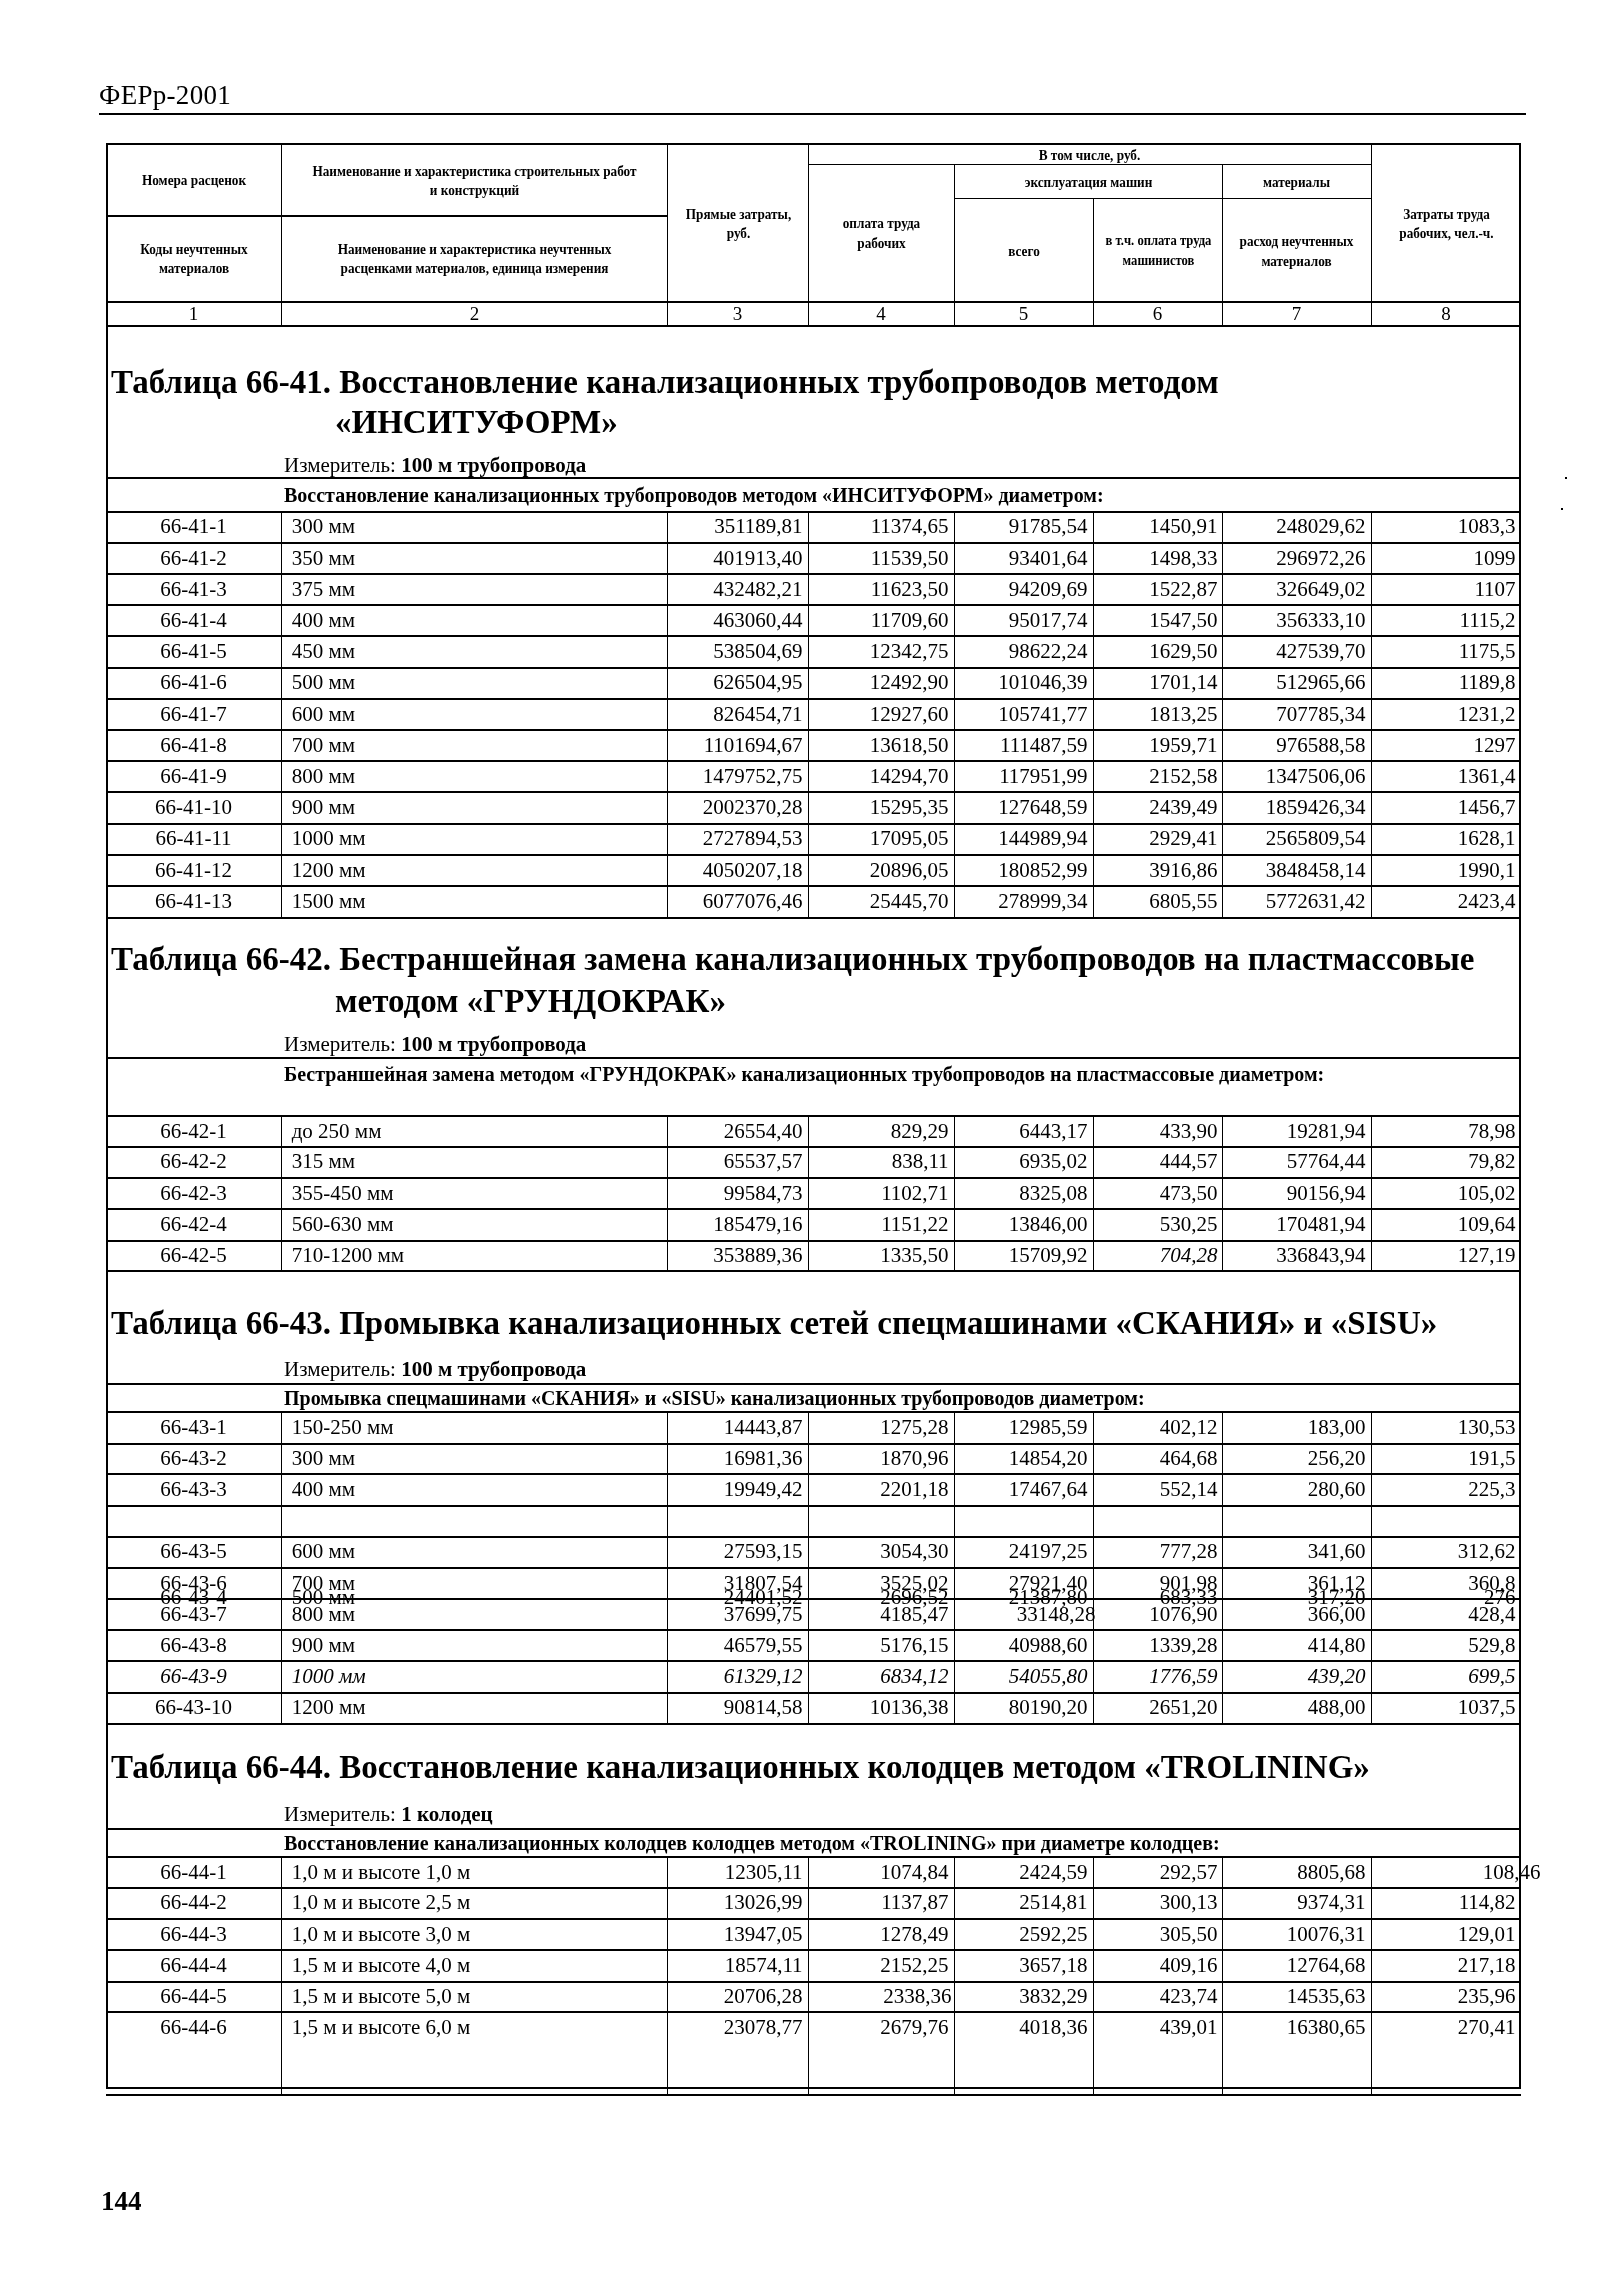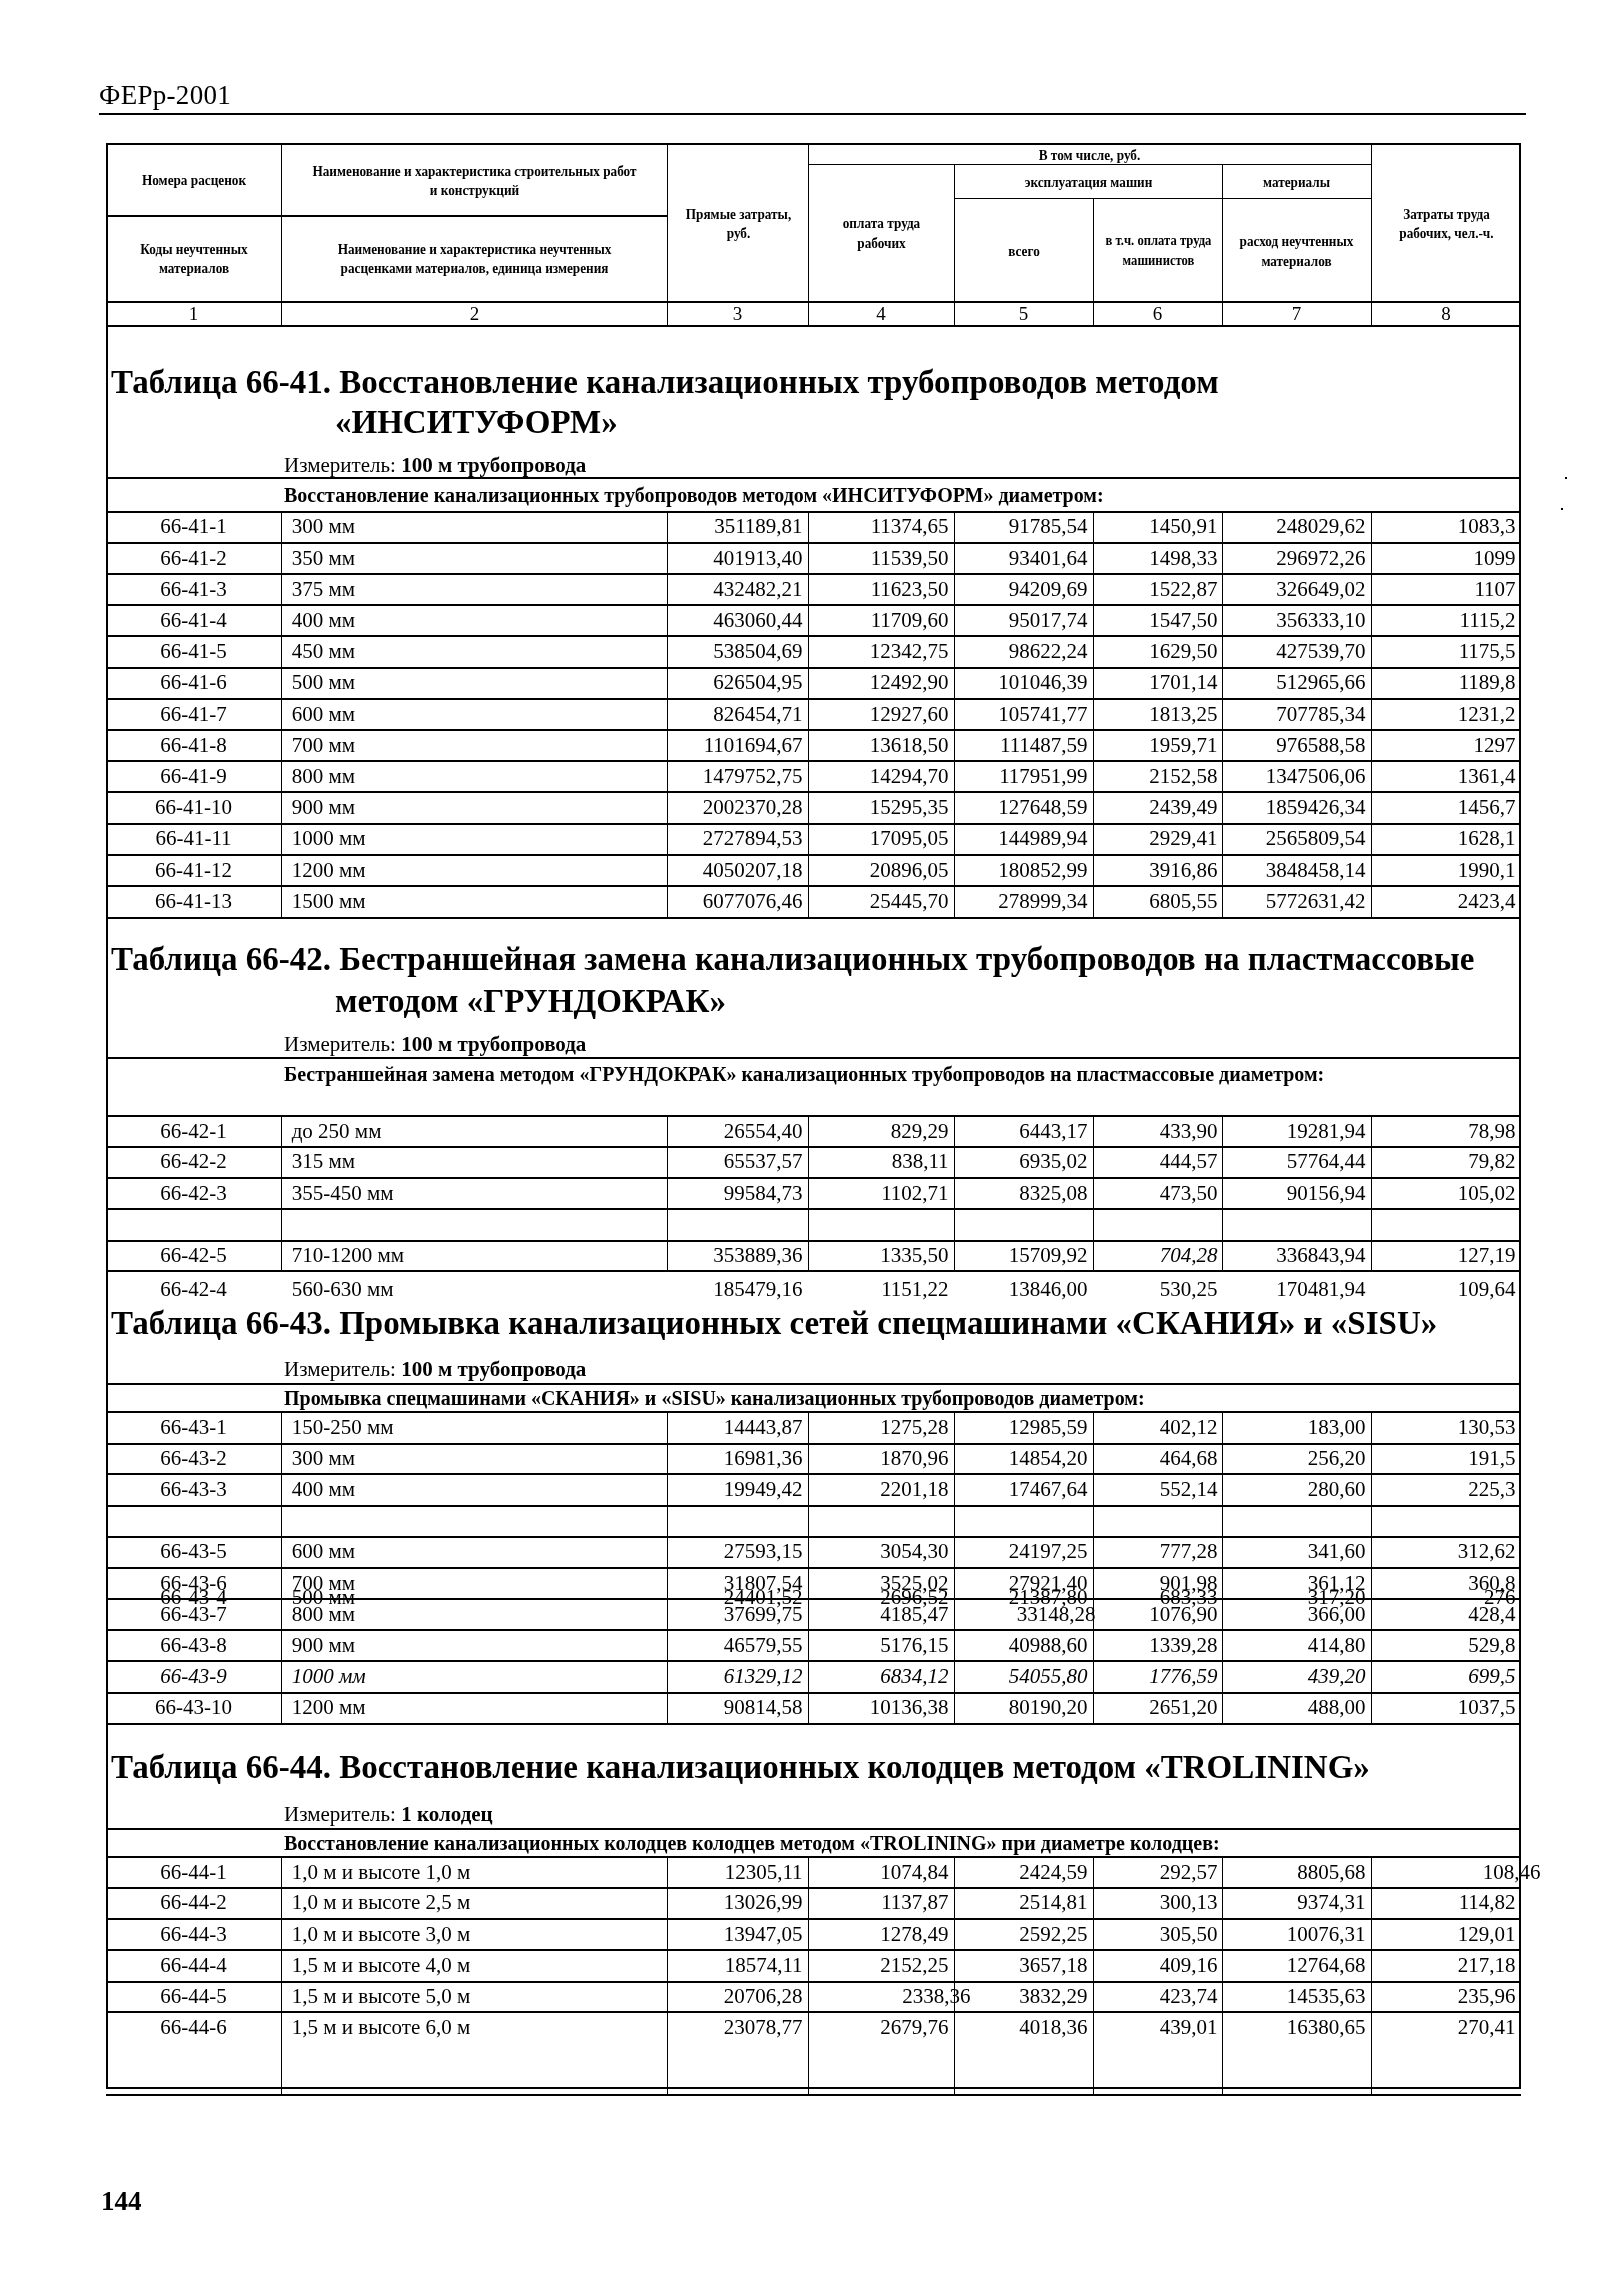--- a/index.html
+++ b/index.html
@@ -280,21 +280,21 @@
         <div class="c code">66-42-3</div>
         <div class="c name">355-450 мм</div>
         <div class="c num" style="left:561px;width:141px;">99584,73</div>
         <div class="c num" style="left:702px;width:146px;">1102,71</div>
         <div class="c num" style="left:848px;width:139px;">8325,08</div>
         <div class="c num" style="left:988px;width:129px;">473,50</div>
         <div class="c num" style="left:1116px;width:149px;">90156,94</div>
         <div class="c num" style="left:1265px;width:150px;">105,02</div>
       </div>
       <div class="hline" style="left:106px;top:1208px;width:1415px;"></div>
-      <div class="row" style="top:1274px;">
+      <div class="row" style="top:1209px;">
         <div class="c code">66-42-4</div>
         <div class="c name">560-630 мм</div>
         <div class="c num" style="left:561px;width:141px;">185479,16</div>
         <div class="c num" style="left:702px;width:146px;">1151,22</div>
         <div class="c num" style="left:848px;width:139px;">13846,00</div>
         <div class="c num" style="left:988px;width:129px;">530,25</div>
         <div class="c num" style="left:1116px;width:149px;">170481,94</div>
         <div class="c num" style="left:1265px;width:150px;">109,64</div>
       </div>
       <div class="hline" style="left:106px;top:1240px;width:1415px;"></div>
@@ -488,21 +488,21 @@
         <div class="c num" style="left:848px;width:139px;">3657,18</div>
         <div class="c num" style="left:988px;width:129px;">409,16</div>
         <div class="c num" style="left:1116px;width:149px;">12764,68</div>
         <div class="c num" style="left:1265px;width:150px;">217,18</div>
       </div>
       <div class="hline" style="left:106px;top:1981px;width:1415px;"></div>
       <div class="row" style="top:1981px;">
         <div class="c code">66-44-5</div>
         <div class="c name">1,5 м и высоте 5,0 м</div>
         <div class="c num" style="left:561px;width:141px;">20706,28</div>
-        <div class="c num" style="left:724px;width:146px;">2338,36</div>
+        <div class="c num" style="left:705px;width:146px;">2338,36</div>
         <div class="c num" style="left:848px;width:139px;">3832,29</div>
         <div class="c num" style="left:988px;width:129px;">423,74</div>
         <div class="c num" style="left:1116px;width:149px;">14535,63</div>
         <div class="c num" style="left:1265px;width:150px;">235,96</div>
       </div>
       <div class="hline" style="left:106px;top:2011px;width:1415px;"></div>
       <div class="row" style="top:2012px;">
         <div class="c code">66-44-6</div>
         <div class="c name">1,5 м и высоте 6,0 м</div>
         <div class="c num" style="left:561px;width:141px;">23078,77</div>

